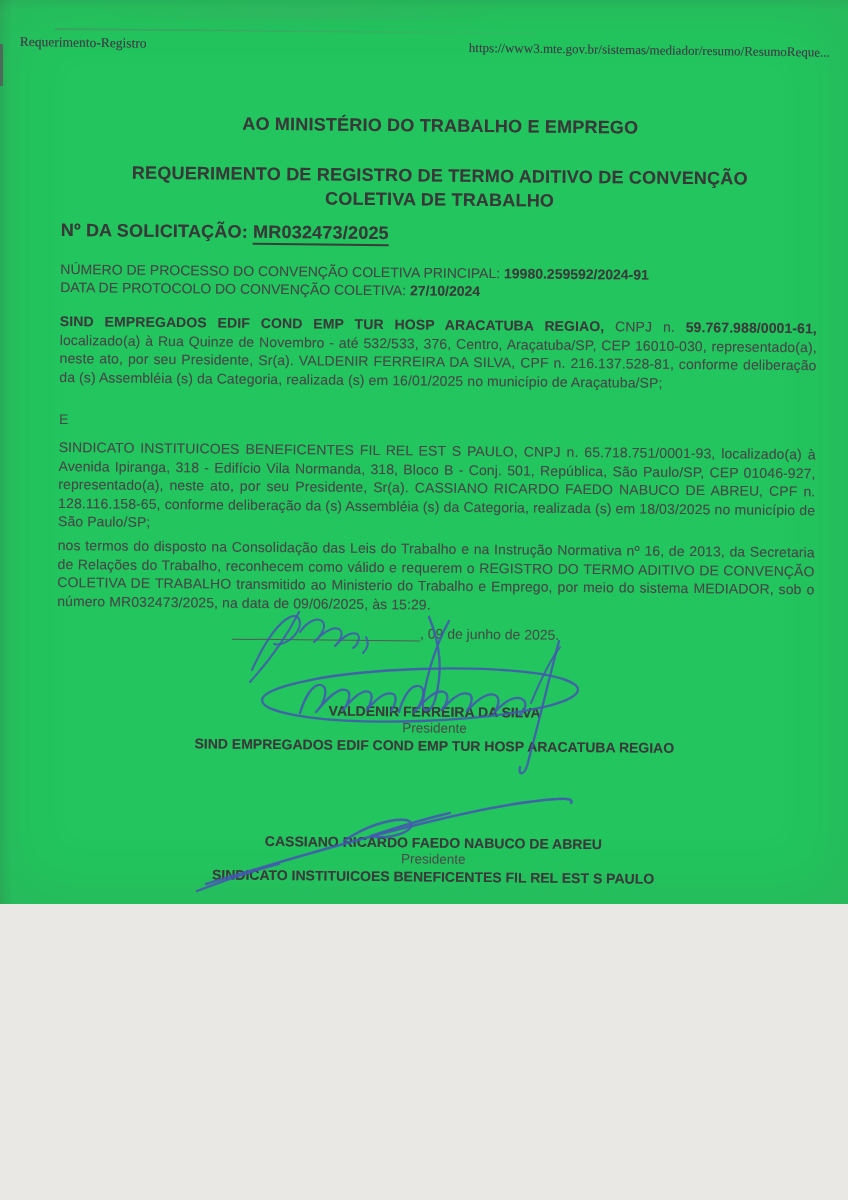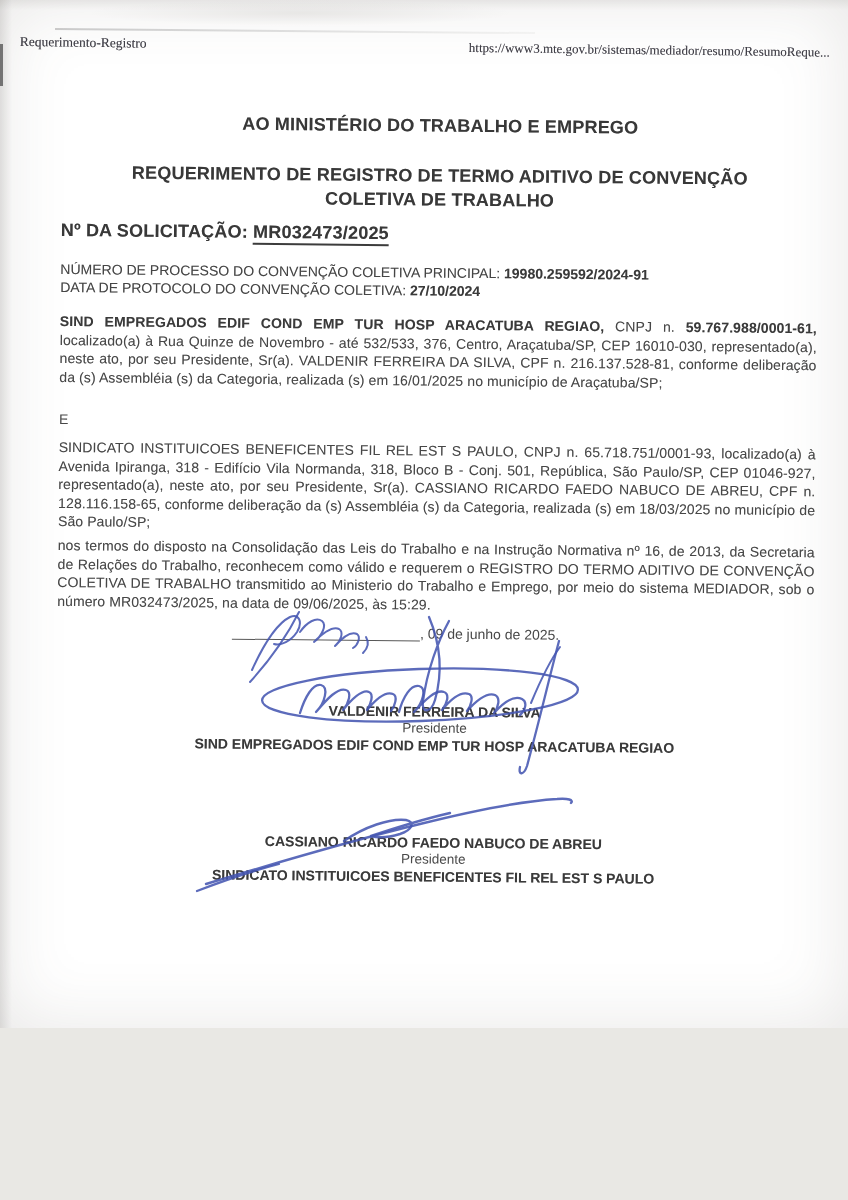--- a/index.html
+++ b/index.html
@@ -1,18 +1,18 @@
 <!DOCTYPE html>
 <html><head>
 <meta charset="utf-8">
 <style>
   html,body{margin:0;padding:0;background:#e9e8e4;}
   .scan{
-    position:relative;width:848px;height:1028px;overflow:hidden;
-    background:#ffffff;
+    position:relative;width:848px;height:904px;overflow:hidden;
+    background:#22c55e;
     box-shadow:inset 0 0 70px rgba(95,88,75,.14);
     font-family:"Liberation Sans", sans-serif;
   }
   .left-shade{position:absolute;left:0;top:0;width:12px;height:100%;
     background:linear-gradient(90deg,rgba(60,55,50,.12),rgba(60,55,50,0));}
   .top-shade{position:absolute;left:0;top:0;width:100%;height:10px;
     background:linear-gradient(180deg,rgba(60,55,50,.08),rgba(60,55,50,0));}
   .edge-mark{position:absolute;left:0;top:44px;width:3px;height:42px;background:#575757;opacity:.8;}
   .fold-line{position:absolute;left:55px;top:30px;width:480px;height:2px;
     background:linear-gradient(90deg,rgba(100,100,100,.32),rgba(145,145,145,.08));

